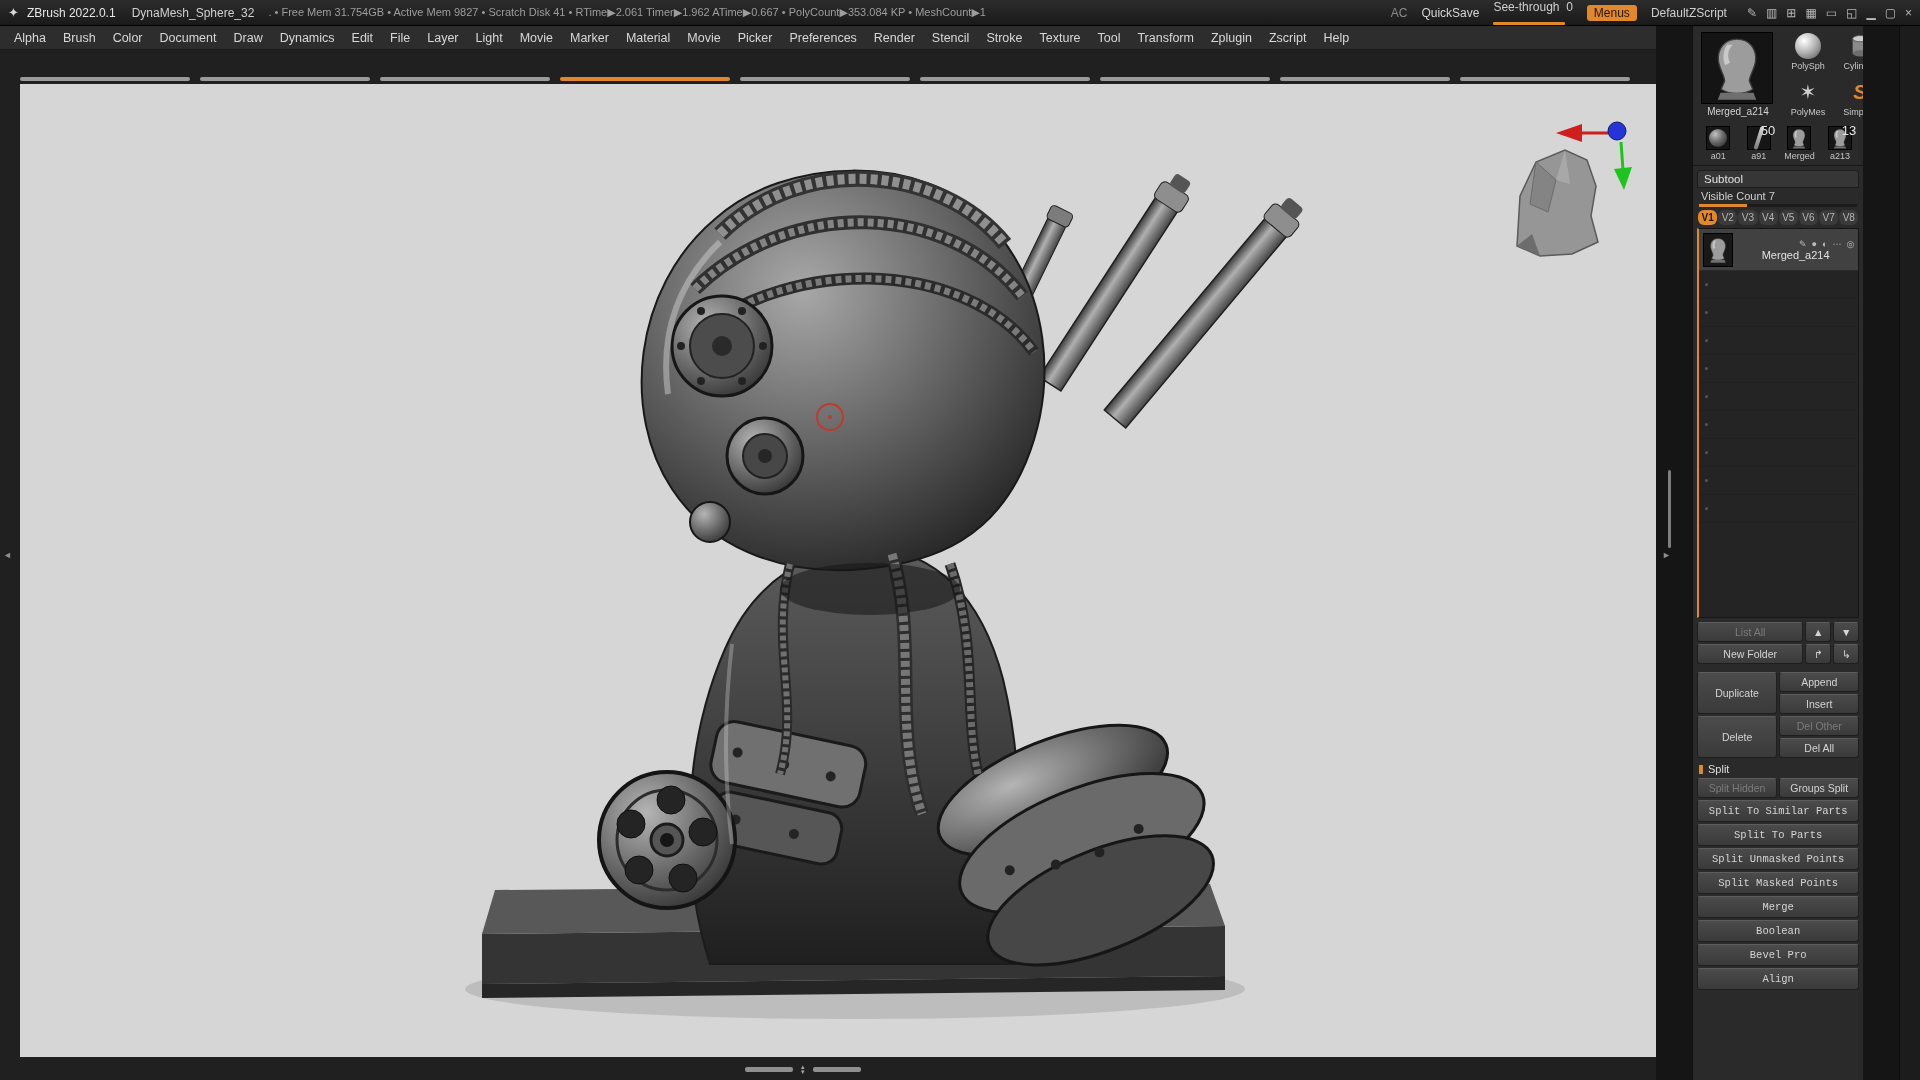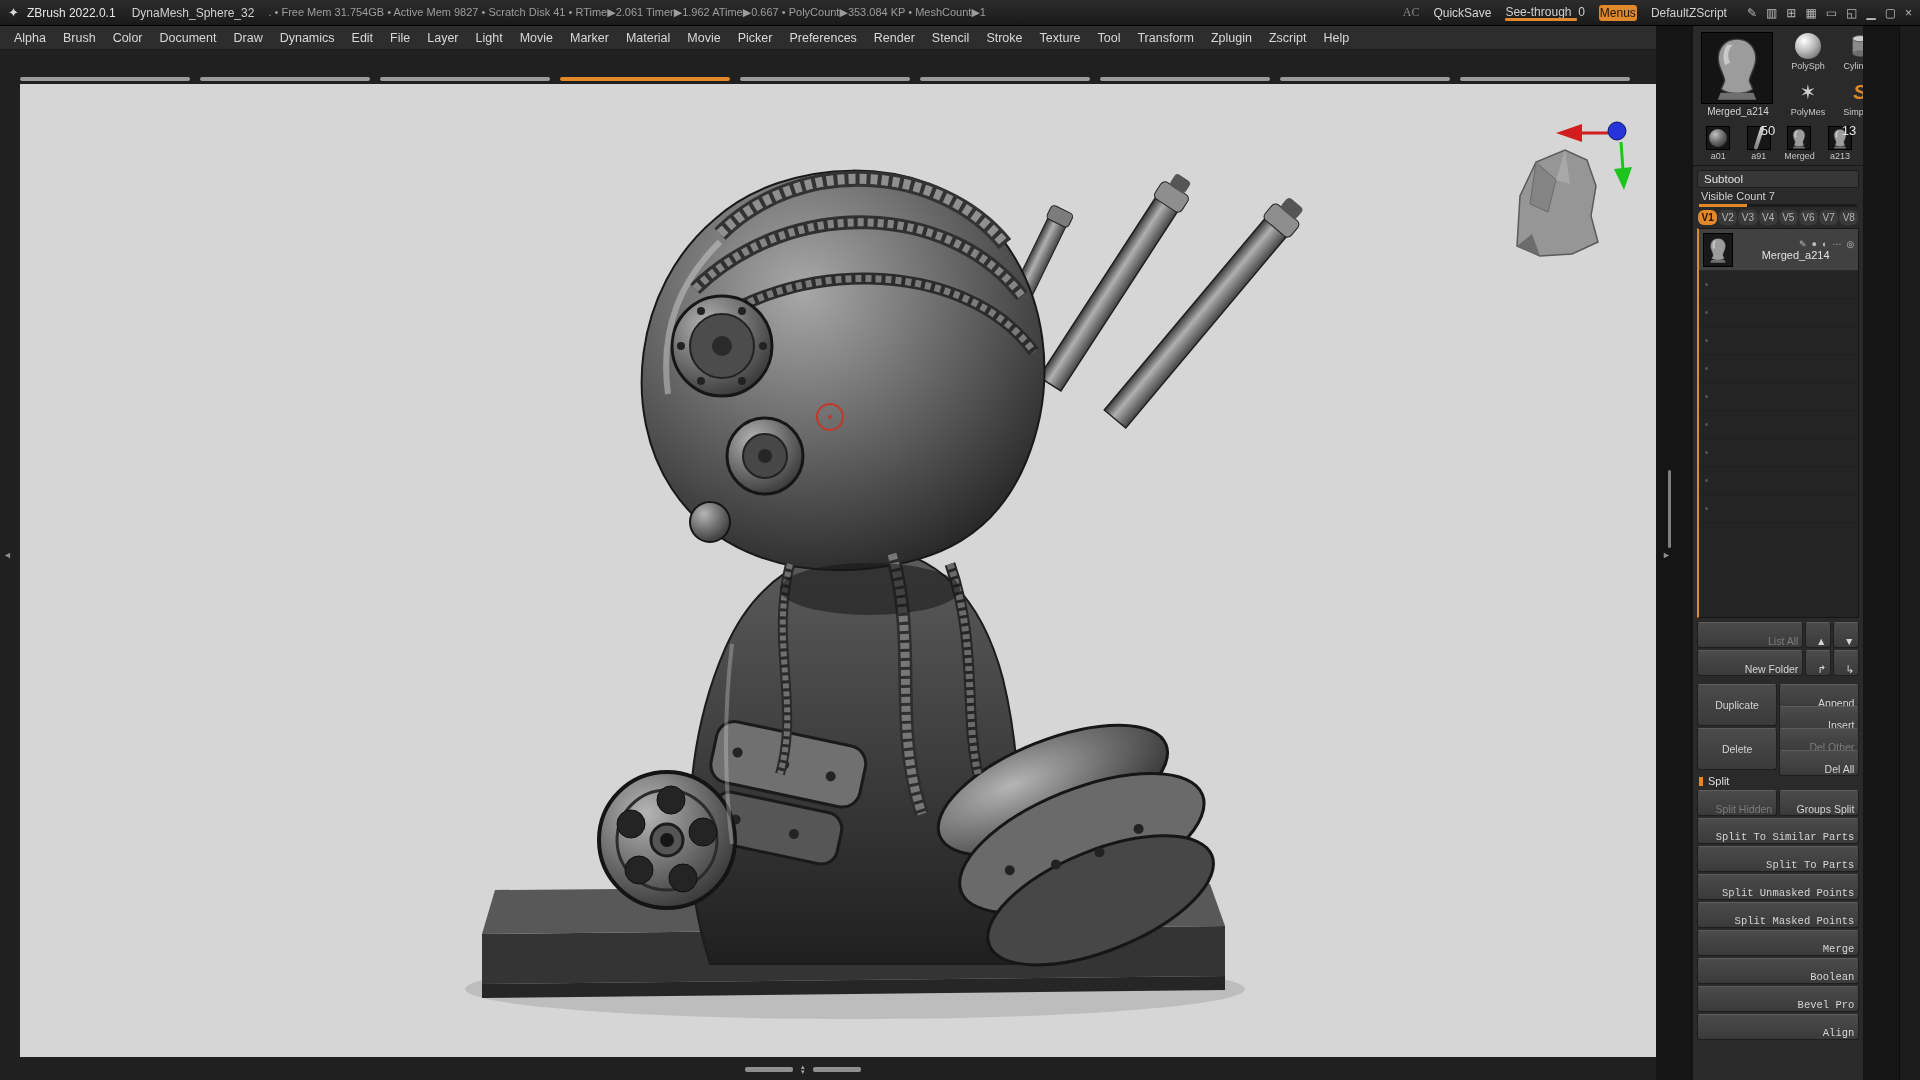--- a/index.html
+++ b/index.html
@@ -8,26 +8,26 @@
 
   
   .titlebar { height:26px; background:linear-gradient(#2c2c2c,#1a1a1a); display:flex;
               align-items:center; padding:0 8px; font-size:12px; border-bottom:1px solid #000; }
   .tb-logo { color:#d8d8d8; font-size:13px; margin-right:8px; }
   .tb-app { color:#e6e6e6; margin-right:16px; white-space:nowrap; }
   .tb-doc { color:#d0d0d0; margin-right:14px; white-space:nowrap; }
   .tb-stats { color:#9d9d9d; font-size:11px; white-space:nowrap; overflow:hidden; }
   .tb-spacer { flex:1; }
   .tb-right { display:flex; align-items:center; gap:14px; white-space:nowrap; }
-  .tb-ac { color:#8a8a8a;font-family:Liberation Serif, serif; }
+  .tb-ac { color:#8a8a8a; }
   .tb-quicksave { color:#d6d6d6; }
-  .tb-seethrough { position:relative; padding-bottom:2px; }
+  .tb-seethrough { position:relative; padding-bottom:11px; }
   .tb-seethrough .bar { position:absolute; left:0; bottom:0; height:3px; width:72px;
                         background:var(--accent,#e0882a); border-radius:1px; }
-  .tb-menus { background:var(--accent,#e0882a); color:#241403; padding:1px 1px; border-radius:3px; }
+  .tb-menus { background:var(--accent,#e0882a); color:#241403; padding:1px 7px; border-radius:3px; }
   .tb-icons { display:flex; gap:9px; color:#b9b9b9; font-size:12px; margin-left:6px; }
   .tb-icons span { cursor:default; }
 
   
   .main { display:flex; height:1054px; position:relative;gap:36px; }
   .left-col { width:1696px; background:#202020; display:flex; flex-direction:column; }
   .right-panel { width:200px; background:#2a2a2a; border-left:1px solid #101010; overflow:hidden; }
   .right-rail { width:24px; background:#1c1c1c; border-left:1px solid #0c0c0c; }
 
   
@@ -100,21 +100,21 @@
   .st-item-main { flex:1; display:flex; flex-direction:column; }
   .st-item-icons { display:flex; justify-content:flex-end; gap:5px; font-size:9px; color:#bdbdbd; }
   .st-item-label { text-align:center; color:#e0e0e0; font-size:11px; }
   .st-empty { height:28px; border-bottom:1px solid #202020; display:flex; align-items:center; }
   .st-empty .dot { width:3px; height:3px; border-radius:50%; background:#555; margin-left:6px; }
 
   .st-rows { margin-top:4px; display:flex; flex-direction:column; gap:2px; }
   .st-row { display:flex; gap:2px; }
   .st-btn { background:linear-gradient(#4b4b4b,#3a3a3a); border:1px solid #1e1e1e; border-top-color:#5d5d5d;
             border-radius:3px; color:#d4d4d4; font-family:"Liberation Sans",sans-serif;
-            font-size:10.5px; height:20px; padding:12px 4px; text-align:right; white-space:nowrap;
+            font-size:10.5px; height:20px; padding:0 4px; text-align:center; white-space:nowrap;
             overflow:hidden; cursor:default; }
   .st-btn.dim { color:#7c7c7c; }
   .grow { flex:1; }
   .sq { width:26px; }
   .st-grid2 { display:grid; grid-template-columns:1fr 1fr; gap:2px; }
   .st-group { display:grid; grid-template-columns:1fr 1fr; grid-template-rows:20px 20px; gap:2px; }
   .st-group .tall { grid-row:1 / 3; height:auto; display:flex; align-items:center; justify-content:center; }
   .full { width:100%; height:22px;font-family:Liberation Mono, monospace; }
   .split-header { display:flex; align-items:center; gap:5px; padding:3px 2px 1px 2px; color:#dedede; }
   .split-tick { width:4px; height:9px; background:var(--accent,#e0882a); }

